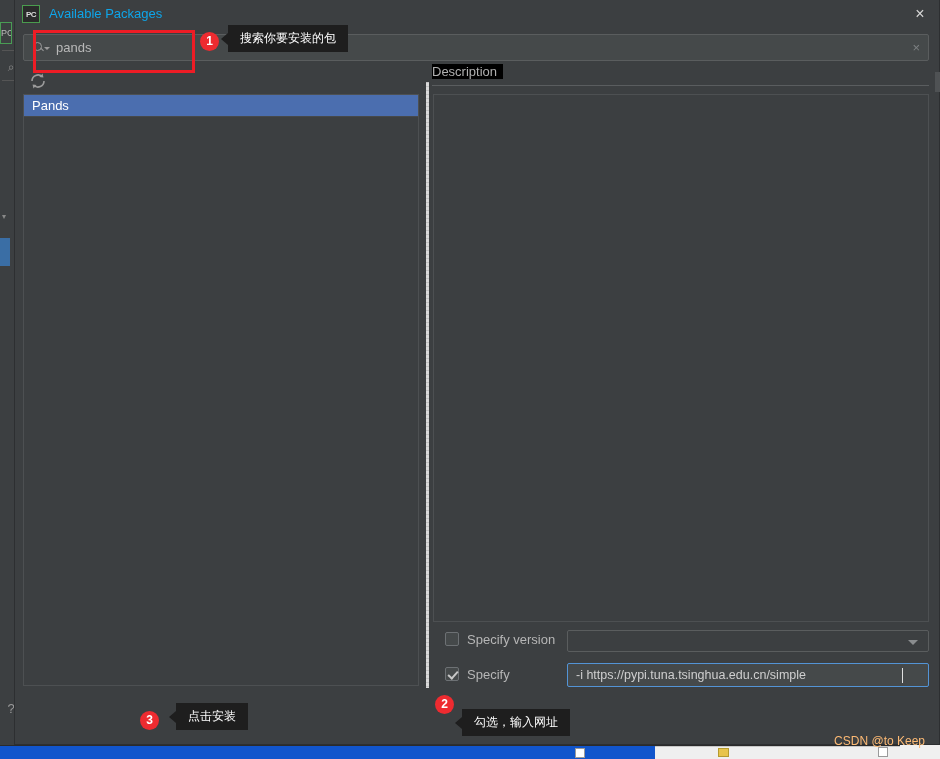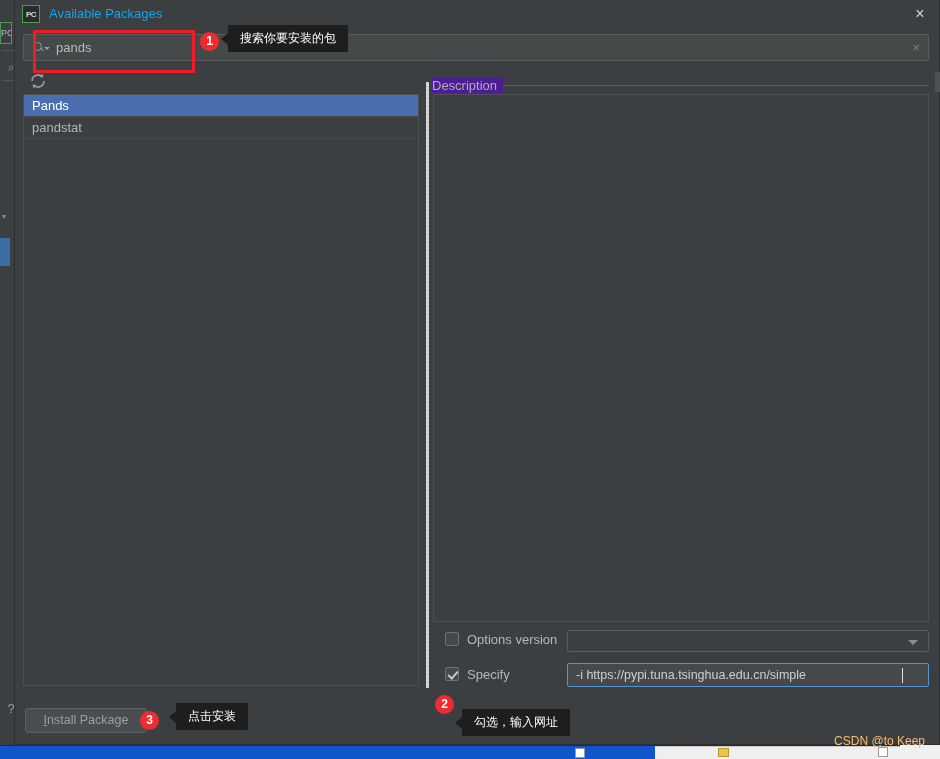--- a/index.html
+++ b/index.html
@@ -153,22 +153,22 @@
   .splitter-dots {
     position: absolute; left: 5px; top: 0; width: 3px; height: 606px;
     background-image:
       repeating-linear-gradient(to bottom, #cfcfcf 0 1px, transparent 1px 4px);
     background-color: #e8e8e8;
     opacity: 0.92;
   }
 
   
   .desc-label {
-    position: absolute; left: 417px; top: 78px;
-    font-size: 13px; color: #b0b0b0; background: #4c1d95;
+    position: absolute; left: 417px; top: 64px;
+    font-size: 13px; color: #b0b0b0; background: #000000;
     padding-right: 6px; z-index: 2;
   }
   .desc-rule {
     position: absolute; left: 417px; top: 85px; width: 497px; height: 1px;
     background: #5a5d5f;
   }
   .desc-box {
     position: absolute; left: 418px; top: 94px; width: 496px; height: 528px;
     background: #3c3f41; border: 1px solid #4d5052;
   }
@@ -315,52 +315,48 @@
     <svg width="22" height="22" viewBox="0 0 22 22">
       <path d="M5 11a6 6 0 0 1 10.2-4.3" fill="none" stroke="#9b9b9b" stroke-width="1.6"></path>
       <path d="M17 11a6 6 0 0 1-10.2 4.3" fill="none" stroke="#9b9b9b" stroke-width="1.6"></path>
       <polygon points="15.6,3.6 16.4,7.6 12.4,7" fill="#9b9b9b"></polygon>
       <polygon points="6.4,18.4 5.6,14.4 9.6,15" fill="#9b9b9b"></polygon>
     </svg>
   </div>
 
   <div class="pkg-panel">
     <div class="pkg-item selected">Pands</div>
-    <div class="pkg-item">pandstat</div>
   </div>
 
   <div class="splitter">
     <div class="splitter-dots"></div>
   </div>
 
   <div class="desc-rule"></div>
   <div class="desc-label">Description</div>
   <div class="desc-box"></div>
   <div class="right-scroll"></div>
 
   <div class="opt-row opt-specify">
     <div class="chk"></div>
-    <div class="opt-label">Options version</div>
+    <div class="opt-label">Specify version</div>
   </div>
   <div class="version-select">
     <div class="sel-arrow"></div>
   </div>
 
   <div class="opt-row opt-options">
     <div class="chk checked"></div>
     <div class="opt-label">Specify</div>
   </div>
   <div class="options-input">
     <div class="options-value">-i https://pypi.tuna.tsinghua.edu.cn/simple</div>
     <div class="text-caret"></div>
   </div>
 
-  <div class="install-btn">
-    <u>I</u><span>nstall Package</span>
-  </div>
 
   <div class="watermark">CSDN @to Keep</div>
 </div>
 
 <div class="ann-rect" id="ann-rect-search"></div>
 
 <div class="ann-badge" id="ann-badge-1">1</div>
 <div class="ann-tip" id="ann-tip-1">搜索你要安装的包</div>
 
 <div class="ann-badge" id="ann-badge-2">2</div>

